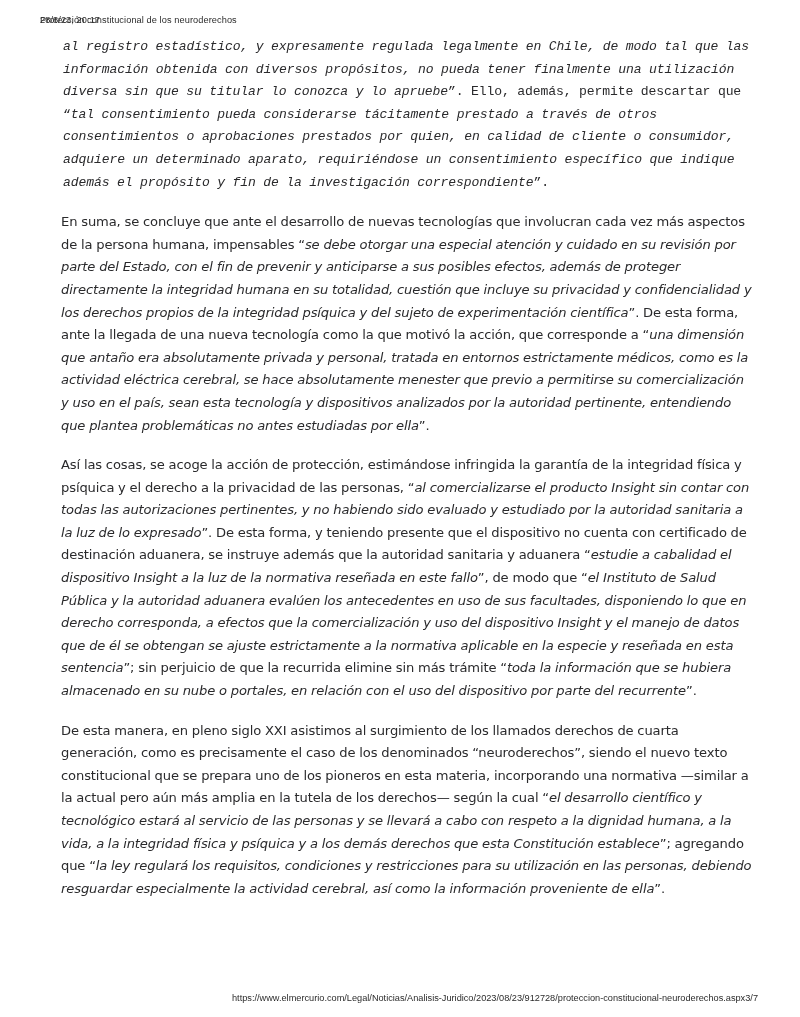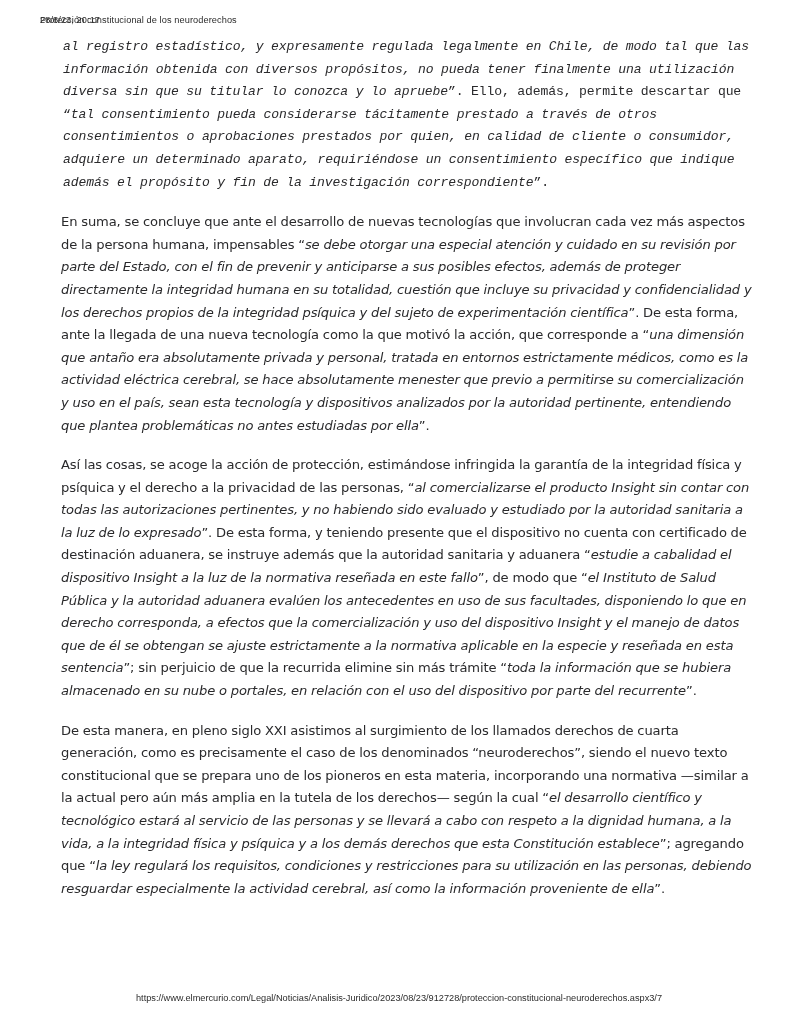--- a/index.html
+++ b/index.html
@@ -80,21 +80,21 @@
 
   
   .print-footer {
     position: absolute;
     bottom: 12px;
     left: 40px;
     right: 40px;
     height: 14px;
     display: flex;
     align-items: center;
-    justify-content: center;
+    justify-content: flex-end;
     font-family: "Liberation Sans", sans-serif;
     font-size: 9.2px;
     color: #2b2b2b;
   }
   .print-footer .ftr-url {
     white-space: nowrap;
     overflow: hidden;
     text-overflow: clip;
   }
   .print-footer .ftr-page {

